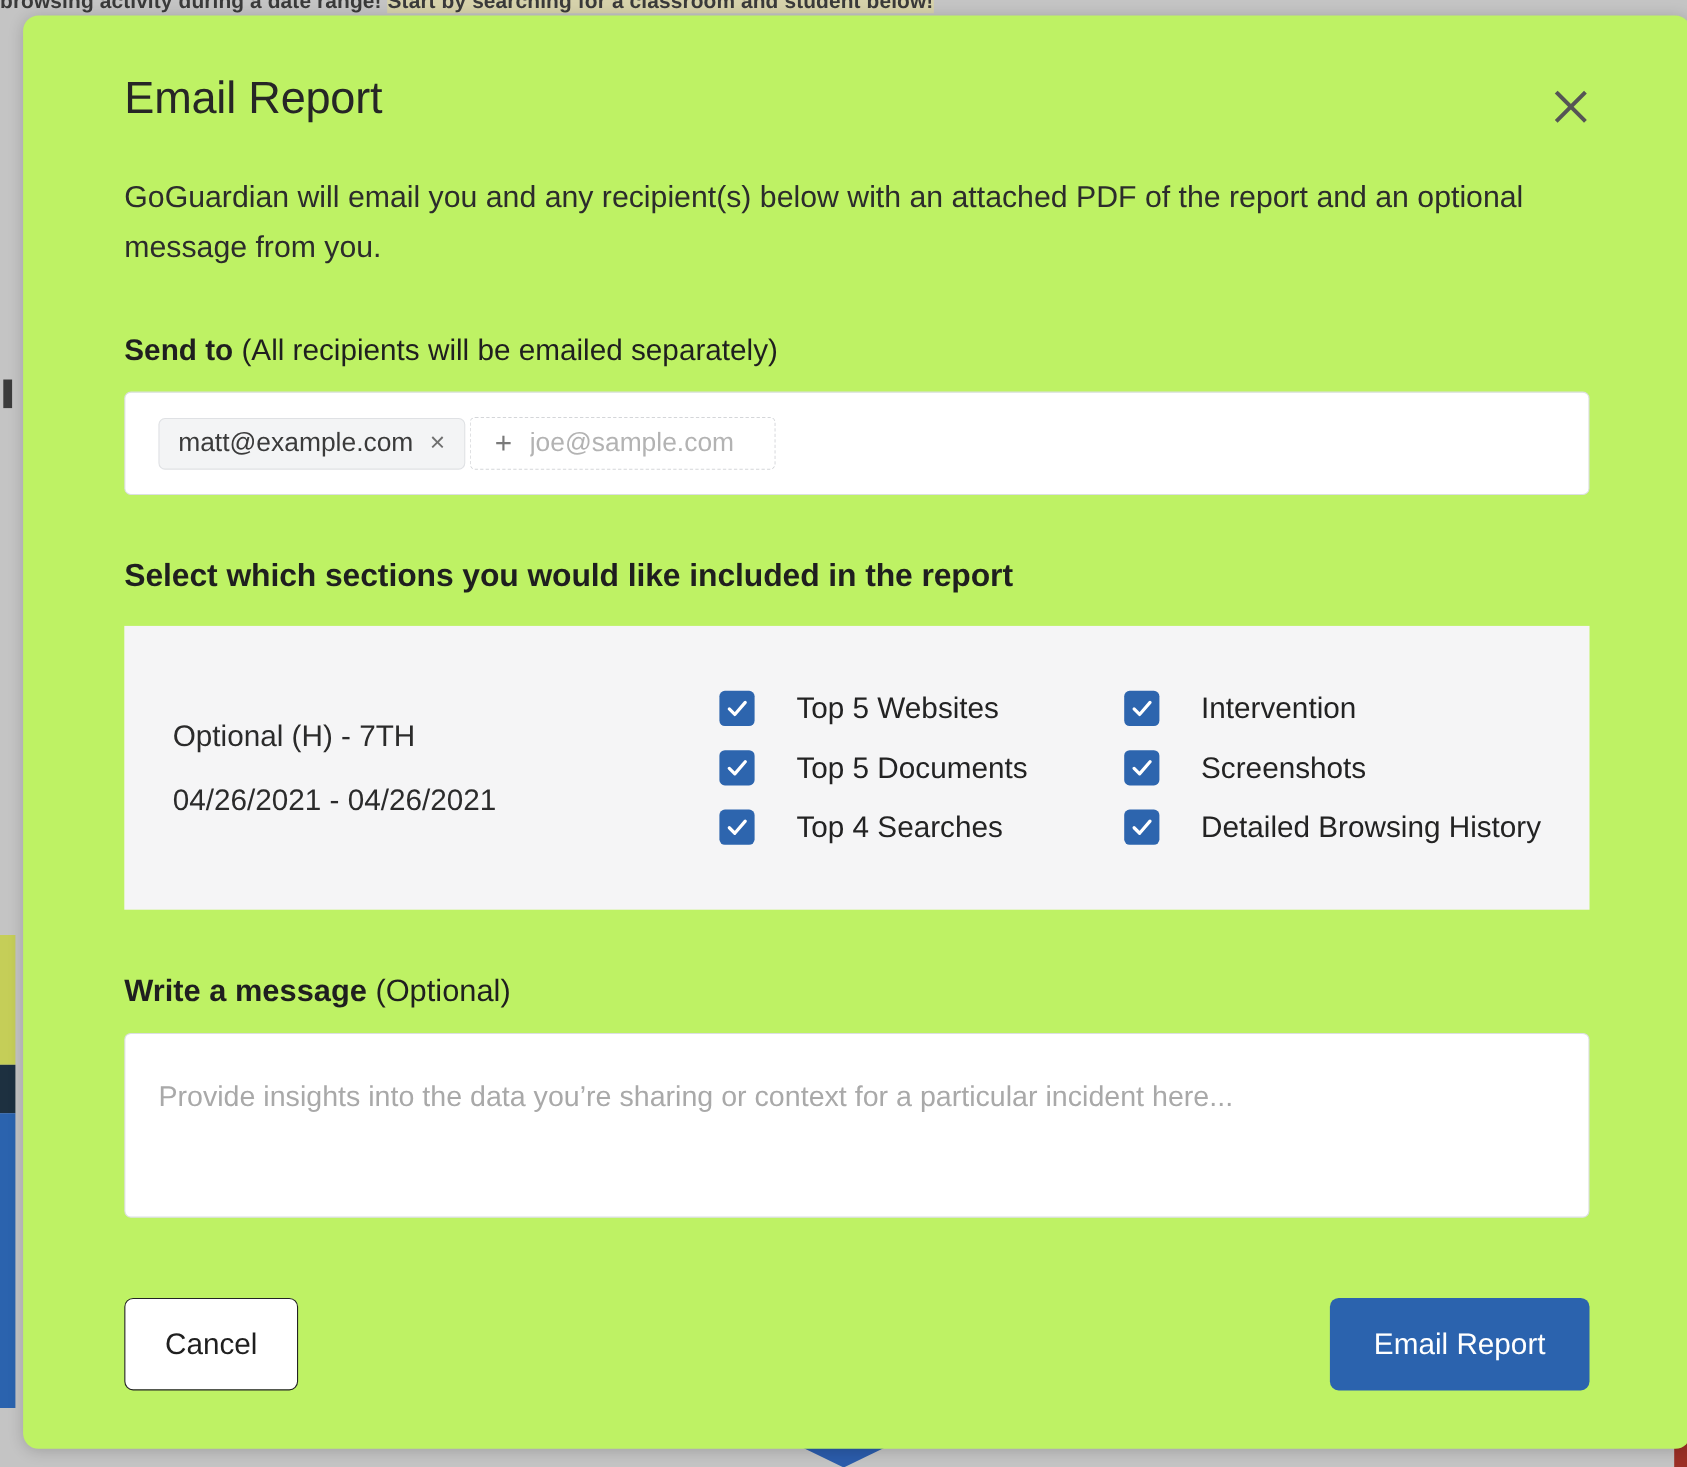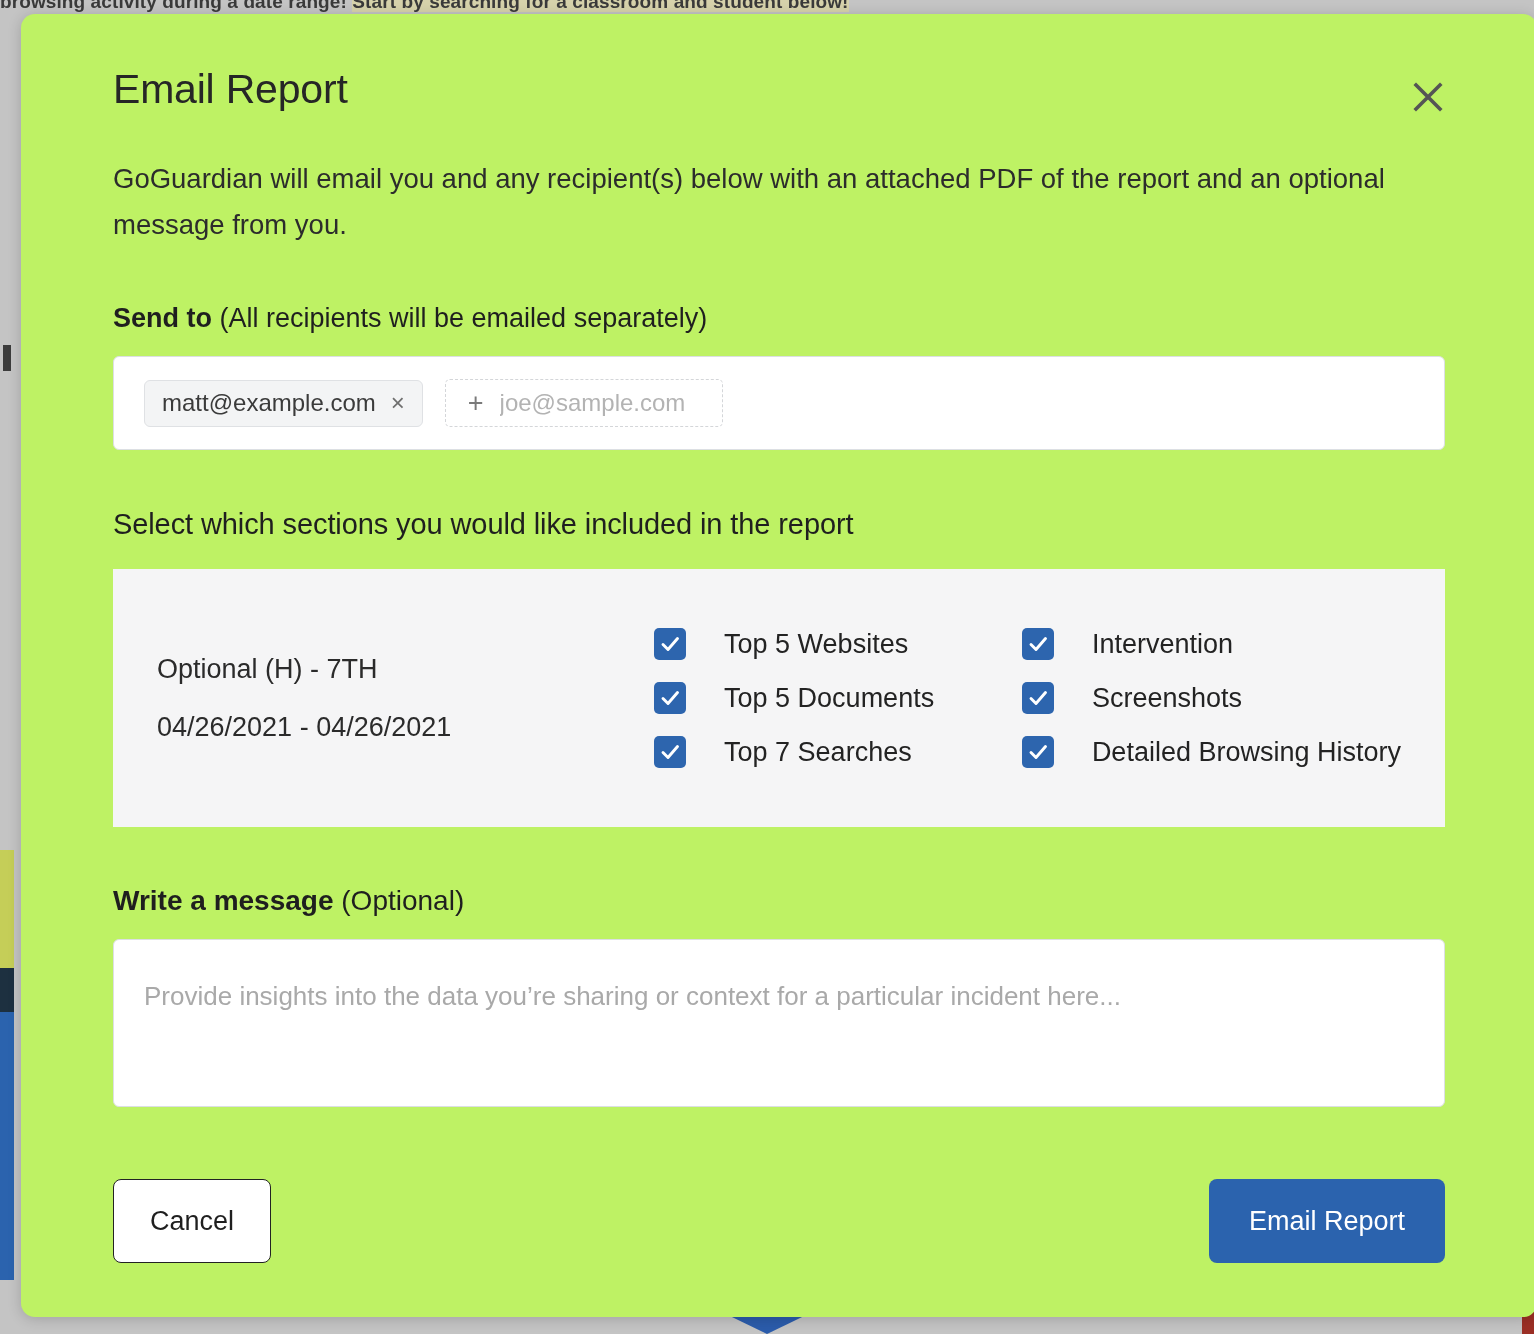--- a/index.html
+++ b/index.html
@@ -116,21 +116,21 @@
   #sendto-label .light  { font-weight: 400; }
 
   #recipients-field {
     margin-top: 22px;
     height: 94px;
     border: 1px solid #dcdfe3;
     border-radius: 6px;
     display: flex;
     align-items: center;
     padding: 0 30px;
-    gap: 22px;
+    gap: 4px;
     background: #fff;
   }
   .recipient-chip {
     display: inline-flex;
     align-items: center;
     gap: 15px;
     background: #f3f4f5;
     border: 1px solid #dfe1e4;
     border-radius: 6px;
     height: 47px;
@@ -171,21 +171,21 @@
     color: #3b3b3b;
     background: transparent;
     width: 200px;
   }
   #add-recipient-input::placeholder { color: #b3b3b3; }
 
   
   #sections-heading {
     margin-top: 58px;
     font-size: 29px;
-    font-weight: normal;
+    font-weight: bold;
     color: #1f1f1f;
     letter-spacing: -.1px;
   }
 
   #sections-panel {
     margin-top: 28px;
     background: #f5f5f6;
     height: 258px;
     display: flex;
     align-items: center;
@@ -372,21 +372,21 @@
               </svg>
           </span>
           <span class="cb-label">Top 5 Documents</span>
         </label>
         <label class="checkbox-row">
           <span class="cb">
             <svg width="22" height="22" viewBox="0 0 22 22" aria-hidden="true">
                 <path d="M4 11.5 L9 16.5 L18.5 5.5" stroke="#ffffff" stroke-width="2.9" fill="none" stroke-linecap="round" stroke-linejoin="round"></path>
               </svg>
           </span>
-          <span class="cb-label">Top 7 Searches</span>
+          <span class="cb-label">Top 4 Searches</span>
         </label>
       </div>
 
       <div class="checkbox-col" id="checkbox-col-2">
         <label class="checkbox-row">
           <span class="cb">
             <svg width="22" height="22" viewBox="0 0 22 22" aria-hidden="true">
                 <path d="M4 11.5 L9 16.5 L18.5 5.5" stroke="#ffffff" stroke-width="2.9" fill="none" stroke-linecap="round" stroke-linejoin="round"></path>
               </svg>
           </span>

